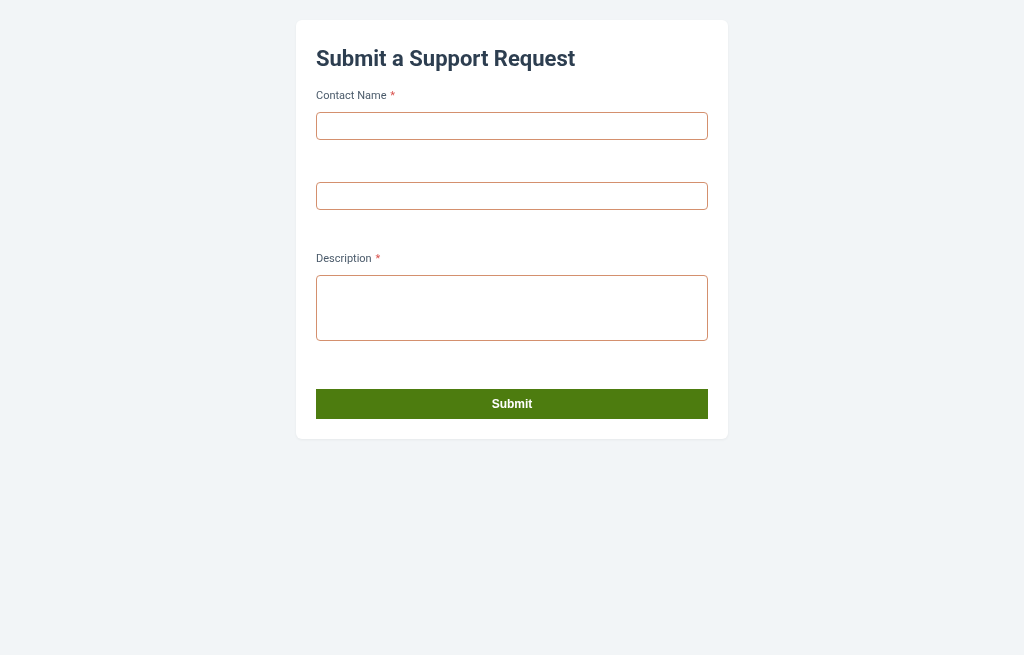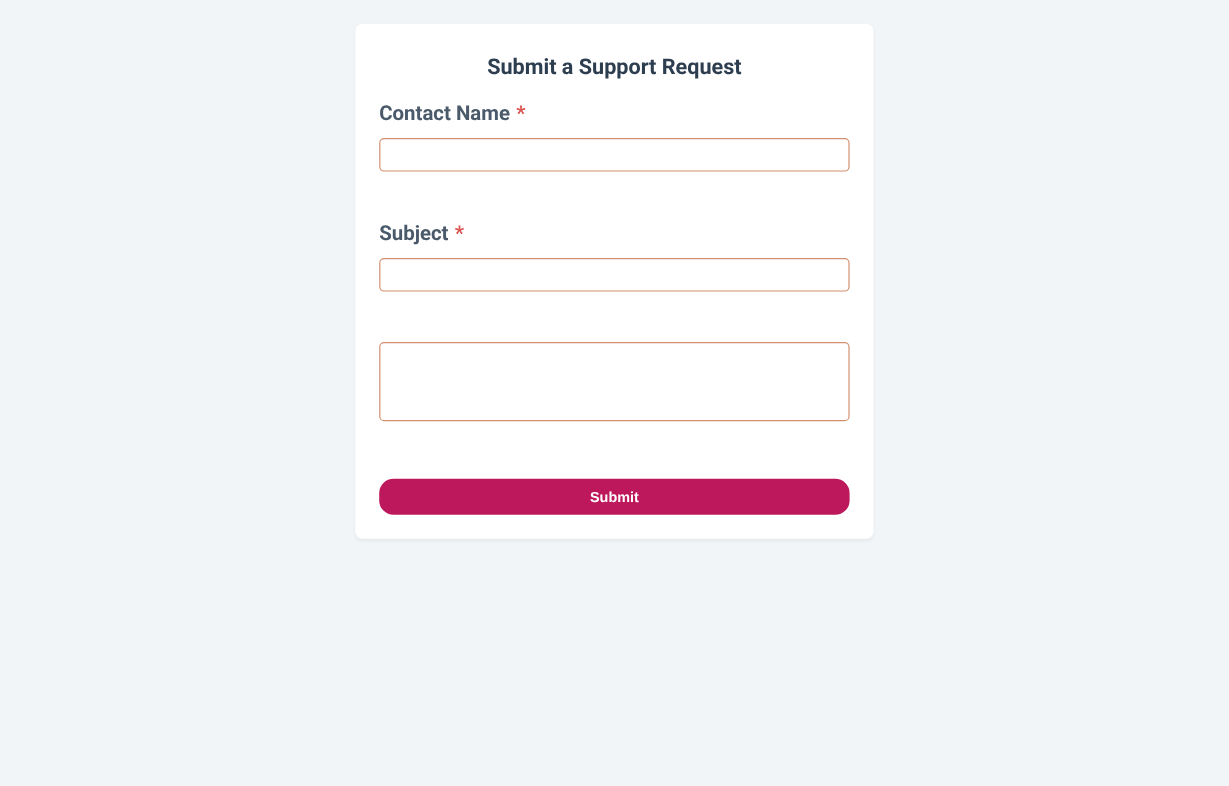--- a/index.html
+++ b/index.html
@@ -16,37 +16,36 @@
     }
     .form-card {
       width: 432px;
       margin: 20px auto 0;
       background: #ffffff;
       border-radius: 6px;
       box-shadow: 0 1px 3px rgba(0,0,0,0.05);
       padding: 20px;
     }
     .form-title {
-      text-align: center;
-      font-size: 18px;
+      font-size: 22px;
       font-weight: 700;
       color: #2d3e50;
       margin-bottom: 18px;
       margin-top: 6px;
     }
     .form-group {
       margin-bottom: 42px;
     }
     .form-group.last-field {
       margin-bottom: 44px;
     }
     .form-label {
       display: block;
-      font-size: 17px;
-      font-weight: 700;
+      font-size: 11px;
+      font-weight: 400;
       color: #4a5a6a;
       margin-bottom: 10px;
     }
     .required-star {
       color: #d9534f;
       margin-left: 1px;
     }
     .form-input {
       width: 100%;
       height: 28px;
@@ -65,24 +64,24 @@
       padding: 6px 8px;
       font-size: 13px;
       color: #333;
       background: #ffffff;
       resize: none;
       font-family: inherit;
     }
     .submit-button {
       width: 100%;
       height: 30px;
-      background-color: #be185d;
+      background-color: #4d7c0f;
       color: #ffffff;
       border: none;
-      border-radius: 12px;
+      border-radius: 0;
       font-size: 12px;
       font-weight: 700;
       cursor: pointer;
     }
   </style>
 </head>
 <body>
 
 <div class="form-card">
   <h1 class="form-title">Submit a Support Request</h1>
@@ -91,25 +90,25 @@
     <label class="form-label">
       <span>Contact Name</span>
       <span class="required-star">*</span>
     </label>
     <input type="text" class="form-input" value="" style="">
   </div>
 
 
 
   <div class="form-group">
-    <label class="form-label">
-      <span>Subject</span>
-      <span class="required-star">*</span>
-    </label>
     <input type="text" class="form-input" value="" style="">
   </div>
 
   <div class="form-group last-field">
+    <label class="form-label">
+      <span>Description</span>
+      <span class="required-star">*</span>
+    </label>
     <textarea class="form-textarea" style=""></textarea>
   </div>
 
   <button class="submit-button">Submit</button>
 </div>
 
 </body></html>

